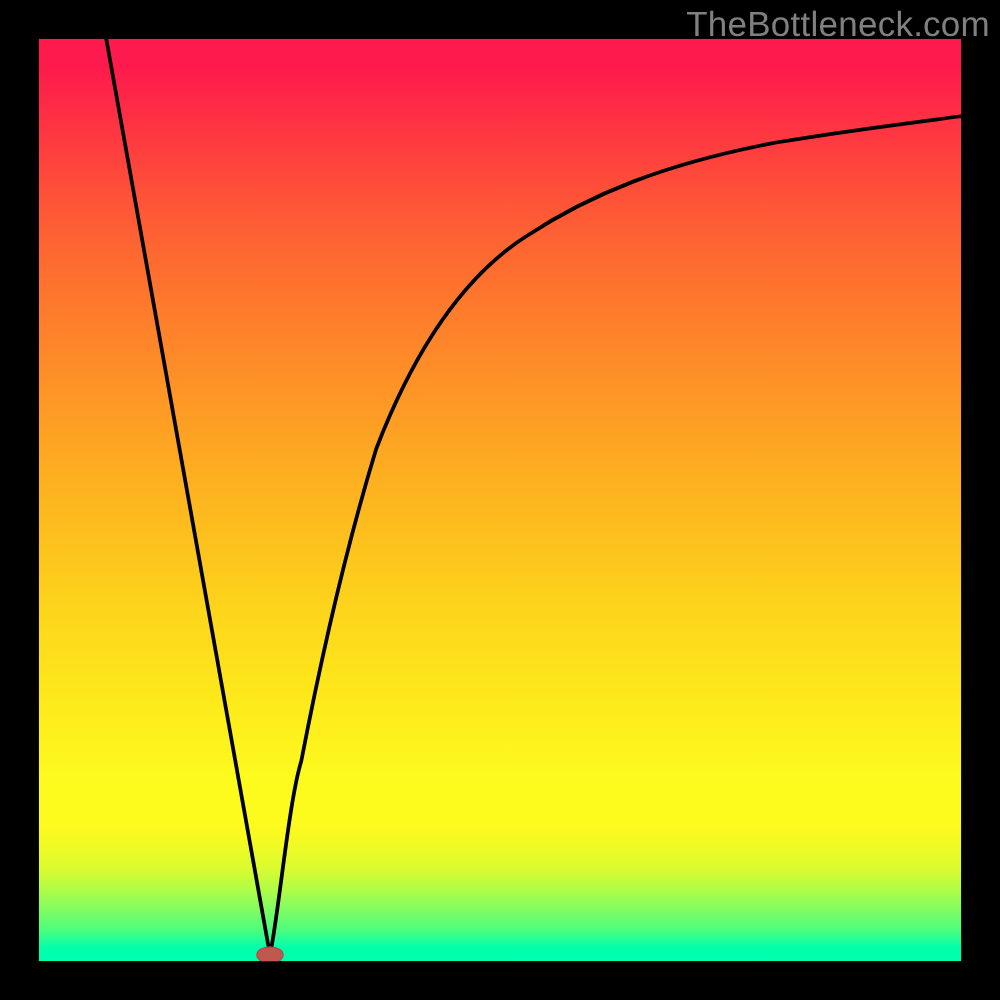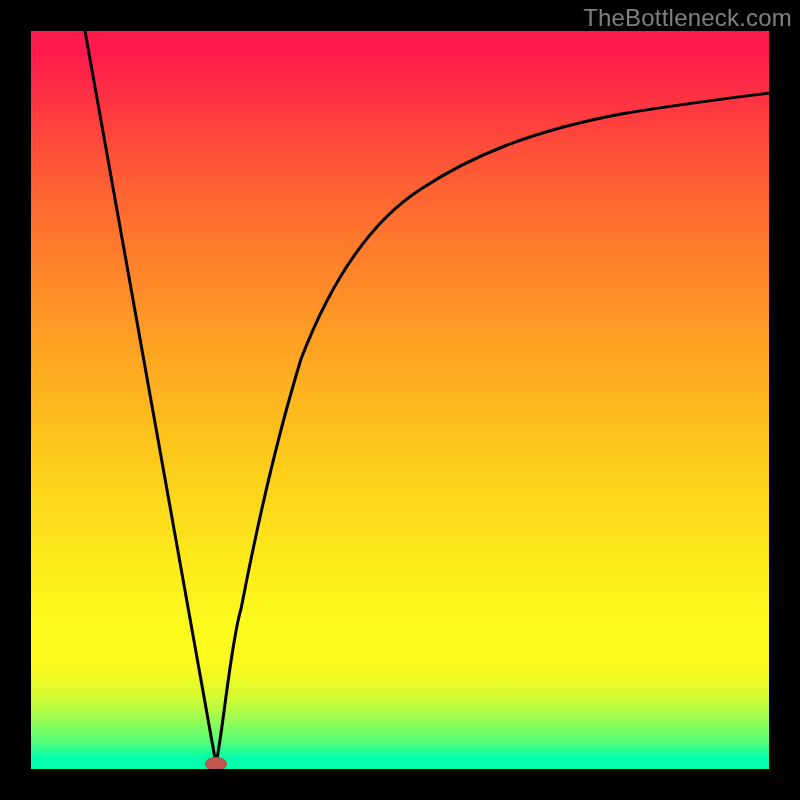--- a/index.html
+++ b/index.html
@@ -23,21 +23,21 @@
     top: 31px;
     width: 738px;
     height: 738px;
     overflow: hidden;
   }
   .attribution {
     position: absolute;
     top: 4px;
     right: 8px;
     color: #808080;
-    font-size: 24px;
+    font-size: 28px;
     font-weight: 500;
     letter-spacing: 0.2px;
   }
   .gradient-bg {
     position: absolute;
     inset: 0;
     background: linear-gradient(to bottom,
       #fe1a4c 0%,
       #fe1a4c 3%,
       #fe2e45 8%,

